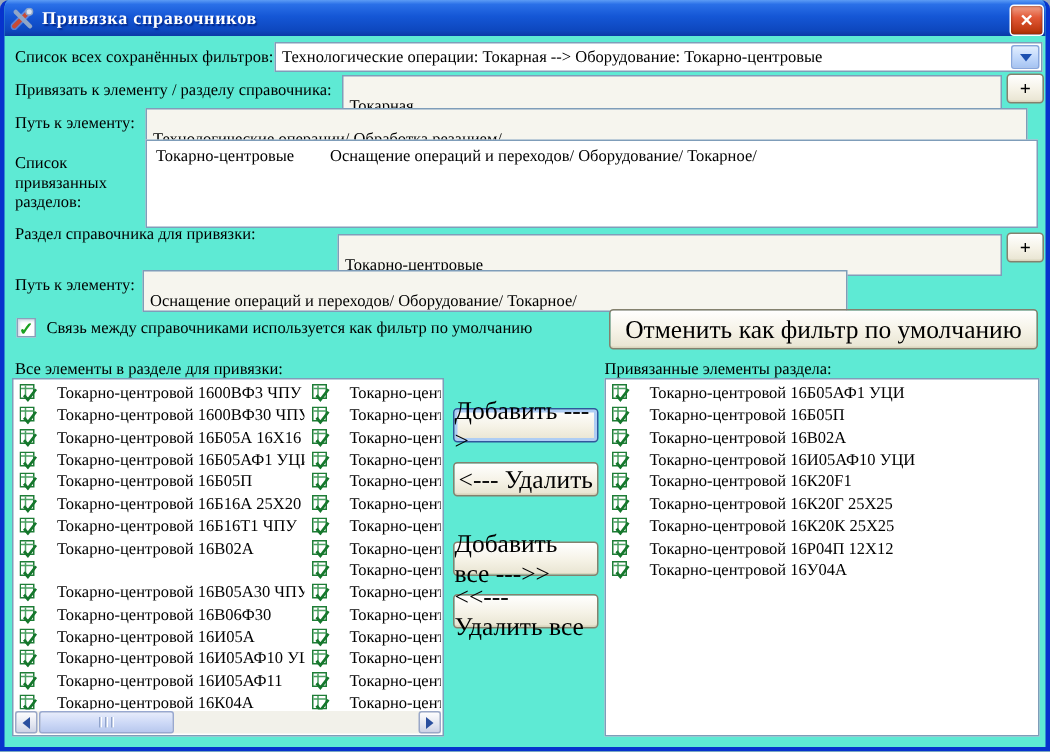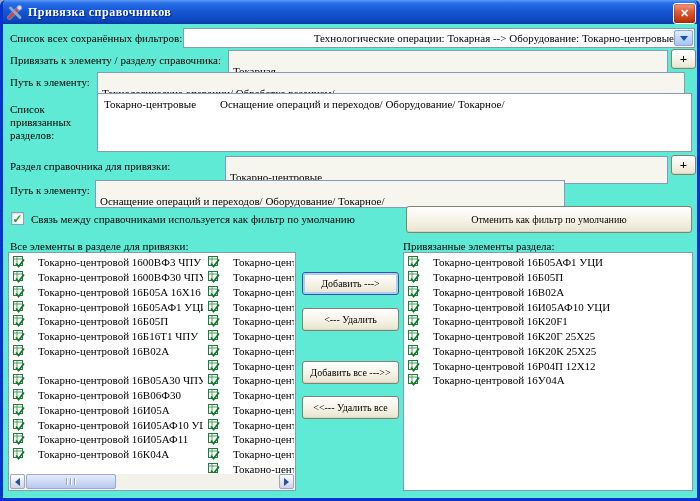--- a/index.html
+++ b/index.html
@@ -20,33 +20,33 @@
     background:linear-gradient(180deg,#f0a28a 0%,#e25937 40%,#c33d15 80%,#a93104 100%);
     color:#fff;font-weight:bold;font-size:11px;display:flex;align-items:center;justify-content:center;cursor:default;
     box-shadow:inset 0 0 2px #7c1f00;
   }
   .lbl{position:absolute;white-space:nowrap;}
   .field{
     position:absolute;box-sizing:border-box;background:#f6f5ee;border:1px solid #7f9db9;
     padding:13px 4px;white-space:nowrap;overflow:hidden;height:19px;line-height:14px;
   }
   .combo{
-    position:absolute;box-sizing:border-box;background:#fff;border:1px solid #7f9db9;height:20px;text-align:right;
+    position:absolute;box-sizing:border-box;background:#fff;border:1px solid #7f9db9;height:20px;
   }
   .combo-text{position:absolute;left:4px;top:3px;right:20px;white-space:nowrap;overflow:hidden;}
   .combo-btn{
     position:absolute;right:1px;top:1px;bottom:1px;width:17px;border:1px solid #88a7dd;border-radius:2px;
     background:linear-gradient(180deg,#e2eefe 0%,#c3d9fb 50%,#a6c4f2 100%);
     display:flex;align-items:center;justify-content:center;
   }
   .tri-down{width:0;height:0;border-left:4px solid transparent;border-right:4px solid transparent;border-top:5px solid #1c50b0;}
   .btn{
     position:absolute;box-sizing:border-box;border:1px solid #84816e;border-radius:3px;
     background:linear-gradient(180deg,#fff 0%,#f5f2e6 55%,#e8e4d1 100%);
-    display:flex;align-items:center;justify-content:center;font-size:10px;cursor:default;
+    display:flex;align-items:center;justify-content:center;font-size:17px;cursor:default;
     box-shadow:inset 0 -1px 0 #d9d5bd;
   }
   .btn.focused{box-shadow:inset 0 0 0 2px #aecdf4, inset 0 -1px 0 #d9d5bd;border-color:#30569c;}
   .plus-btn{width:25px;height:20px;font-weight:bold;font-size:13px;}
   .listbox{position:absolute;box-sizing:border-box;background:#fff;border:1px solid #7f9db9;}
   .lrow{display:flex;align-items:center;height:14.75px;padding-left:3px;gap:13px;white-space:nowrap;overflow:hidden;}
   .lrow svg{flex:0 0 auto;}
   .col{position:absolute;top:2px;overflow:hidden;}
   .checkbox{
     position:absolute;width:13px;height:13px;background:#fff;border:1px solid #8aa0ba;box-sizing:border-box;
@@ -110,21 +110,21 @@
   <div class="field" style="left:94px;top:72px;width:588px;height:18px;">Технологические операции/ Обработка резанием/</div>
 
   <div class="lbl" style="left:7px;top:103px;width:86px;white-space:normal;line-height:13px;">Список привязанных разделов:</div>
   <div class="listbox" style="left:94px;top:93px;width:595px;height:59px;">
     <div class="bound-row">
       <span class="bound-sec">Токарно-центровые</span>
       <span>Оснащение операций и переходов/ Оборудование/ Токарное/</span>
     </div>
   </div>
 
-  <div class="lbl" style="left:7px;top:160px;">Раздел справочника для привязки:</div>
+  <div class="lbl" style="left:7px;top:150px;">Раздел справочника для привязки:</div>
   <div class="field" style="left:222px;top:156px;width:443px;">Токарно-центровые</div>
   <div class="btn plus-btn" style="left:668px;top:155px;">
     <span>+</span>
   </div>
 
   <div class="lbl" style="left:7px;top:184px;">Путь к элементу:</div>
   <div class="field" style="left:92px;top:180px;width:470px;height:18px;">Оснащение операций и переходов/ Оборудование/ Токарное/</div>
 
   <div class="checkbox" style="left:8px;top:212px;">
     <span>✓</span>
@@ -176,20 +176,28 @@
 
         <div class="lrow">
           <svg width="12" height="12" viewBox="0 0 12 12">
             <rect x="0.5" y="0.5" width="9" height="9" fill="#fff" stroke="#1e7d36"></rect>
             <path d="M1 3h8.5 M4 1v8.5" stroke="#4ca163" stroke-width="1" fill="none"></path>
             <path d="M3 7.5l2.6 3L11 3.5" stroke="#15772c" stroke-width="1.8" fill="none"></path>
           </svg>
           <span>Токарно-центровой 16Б05П</span>
         </div>
 
+        <div class="lrow">
+          <svg width="12" height="12" viewBox="0 0 12 12">
+            <rect x="0.5" y="0.5" width="9" height="9" fill="#fff" stroke="#1e7d36"></rect>
+            <path d="M1 3h8.5 M4 1v8.5" stroke="#4ca163" stroke-width="1" fill="none"></path>
+            <path d="M3 7.5l2.6 3L11 3.5" stroke="#15772c" stroke-width="1.8" fill="none"></path>
+          </svg>
+          <span>Токарно-центровой 16Б16А 25Х20</span>
+        </div>
 
         <div class="lrow">
           <svg width="12" height="12" viewBox="0 0 12 12">
             <rect x="0.5" y="0.5" width="9" height="9" fill="#fff" stroke="#1e7d36"></rect>
             <path d="M1 3h8.5 M4 1v8.5" stroke="#4ca163" stroke-width="1" fill="none"></path>
             <path d="M3 7.5l2.6 3L11 3.5" stroke="#15772c" stroke-width="1.8" fill="none"></path>
           </svg>
           <span>Токарно-центровой 16Б16Т1 ЧПУ</span>
         </div>
 

